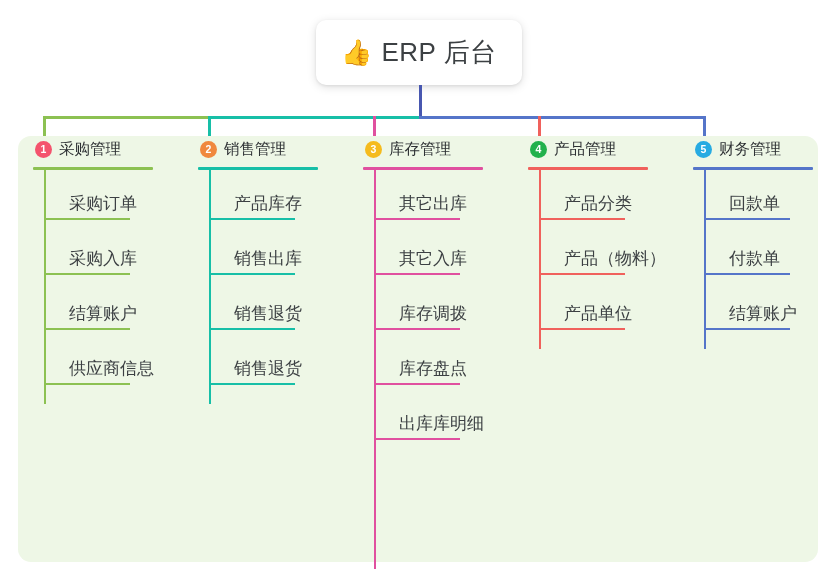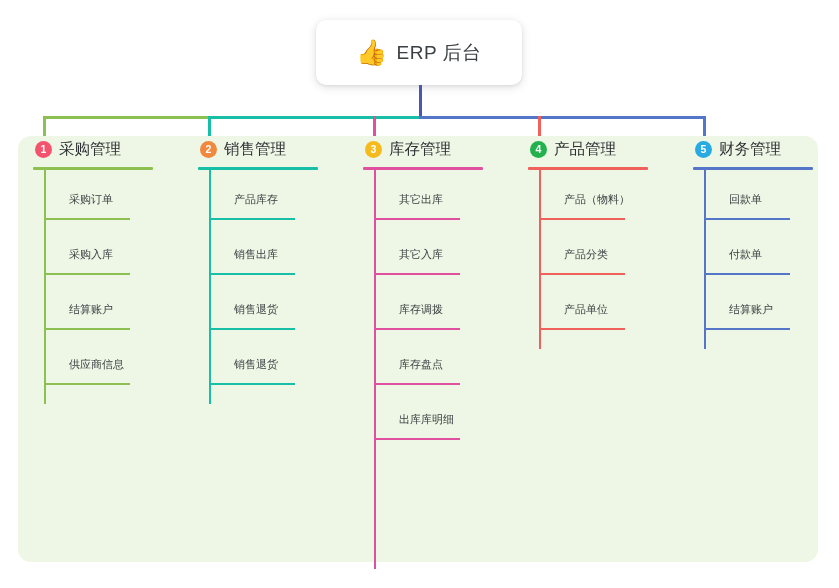--- a/index.html
+++ b/index.html
@@ -34,21 +34,21 @@
     justify-content: center;
     gap: 9px;
     box-sizing: border-box;
   }
   #root-emoji {
     font-size: 25px;
     line-height: 1;
     display: inline-block;
   }
   #root-title {
-    font-size: 19px;
+    font-size: 26px;
     color: #3c4043;
     letter-spacing: 0.5px;
     white-space: nowrap;
   }
 
   
   .seg {
     position: absolute;
   }
 
@@ -115,21 +115,21 @@
     width: 160px;
   }
   .item {
     position: relative;
     height: 55px;
   }
   .item-label {
     position: absolute;
     left: 38px;
     top: 22px;
-    font-size: 11px;
+    font-size: 17px;
     color: #3c4043;
     white-space: nowrap;
   }
   .item-rule {
     position: absolute;
     left: 13px;
     top: 48px;
     width: 86px;
     height: 1.6px;
   }
@@ -242,28 +242,28 @@
         </div>
         <div class="column" style="left: 508px;">
           <div class="col-header">
             <span class="badge" style="background: rgb(34, 177, 76);">4</span>
             <span class="col-title">产品管理</span>
           </div>
           <div class="col-rule" style="background: rgb(240, 97, 92);"></div>
           <div class="col-spine" style="background: rgb(240, 97, 92); height: 180px;"></div>
           <div class="items">
             <div class="item">
+              <div class="item-label">产品分类</div>
+              <div class="item-rule" style="background: rgb(240, 97, 92);"></div>
+            </div>
+            <div class="item">
               <div class="item-label">产品（物料）</div>
               <div class="item-rule" style="background: rgb(240, 97, 92);"></div>
             </div>
             <div class="item">
-              <div class="item-label">产品分类</div>
-              <div class="item-rule" style="background: rgb(240, 97, 92);"></div>
-            </div>
-            <div class="item">
               <div class="item-label">产品单位</div>
               <div class="item-rule" style="background: rgb(240, 97, 92);"></div>
             </div>
           </div>
         </div>
         <div class="column" style="left: 673px;">
           <div class="col-header">
             <span class="badge" style="background: rgb(39, 171, 226);">5</span>
             <span class="col-title">财务管理</span>
           </div>

